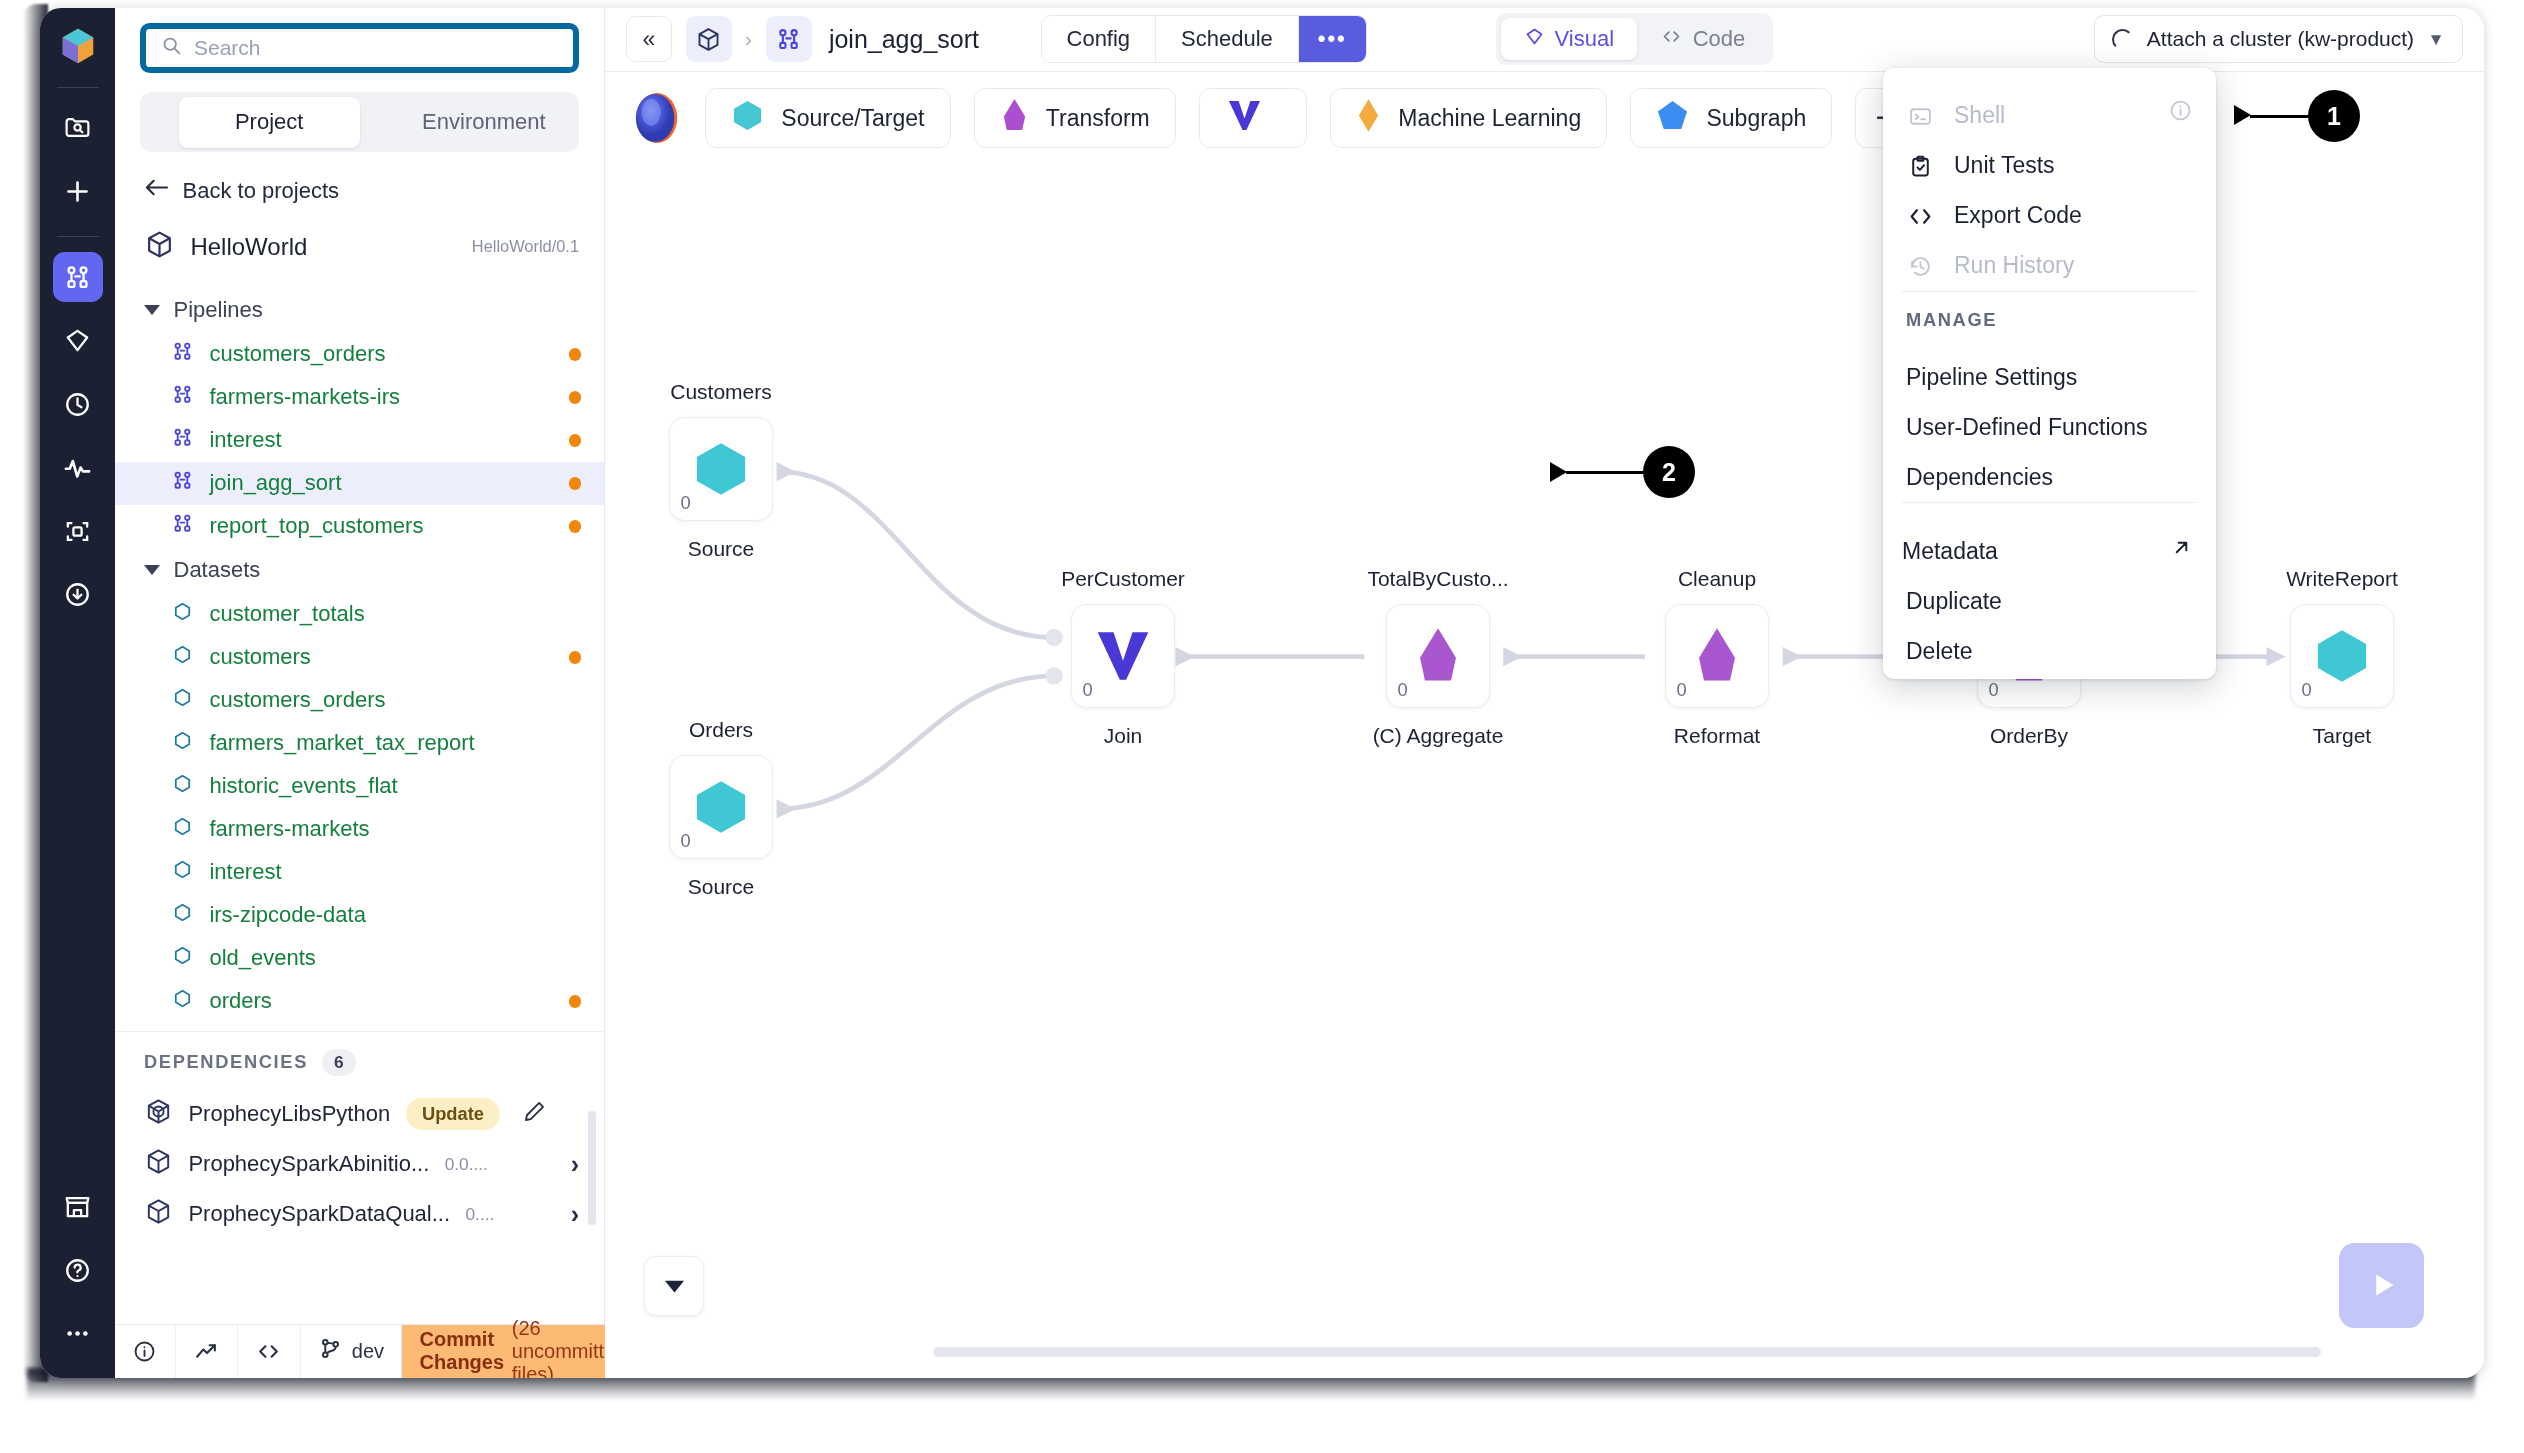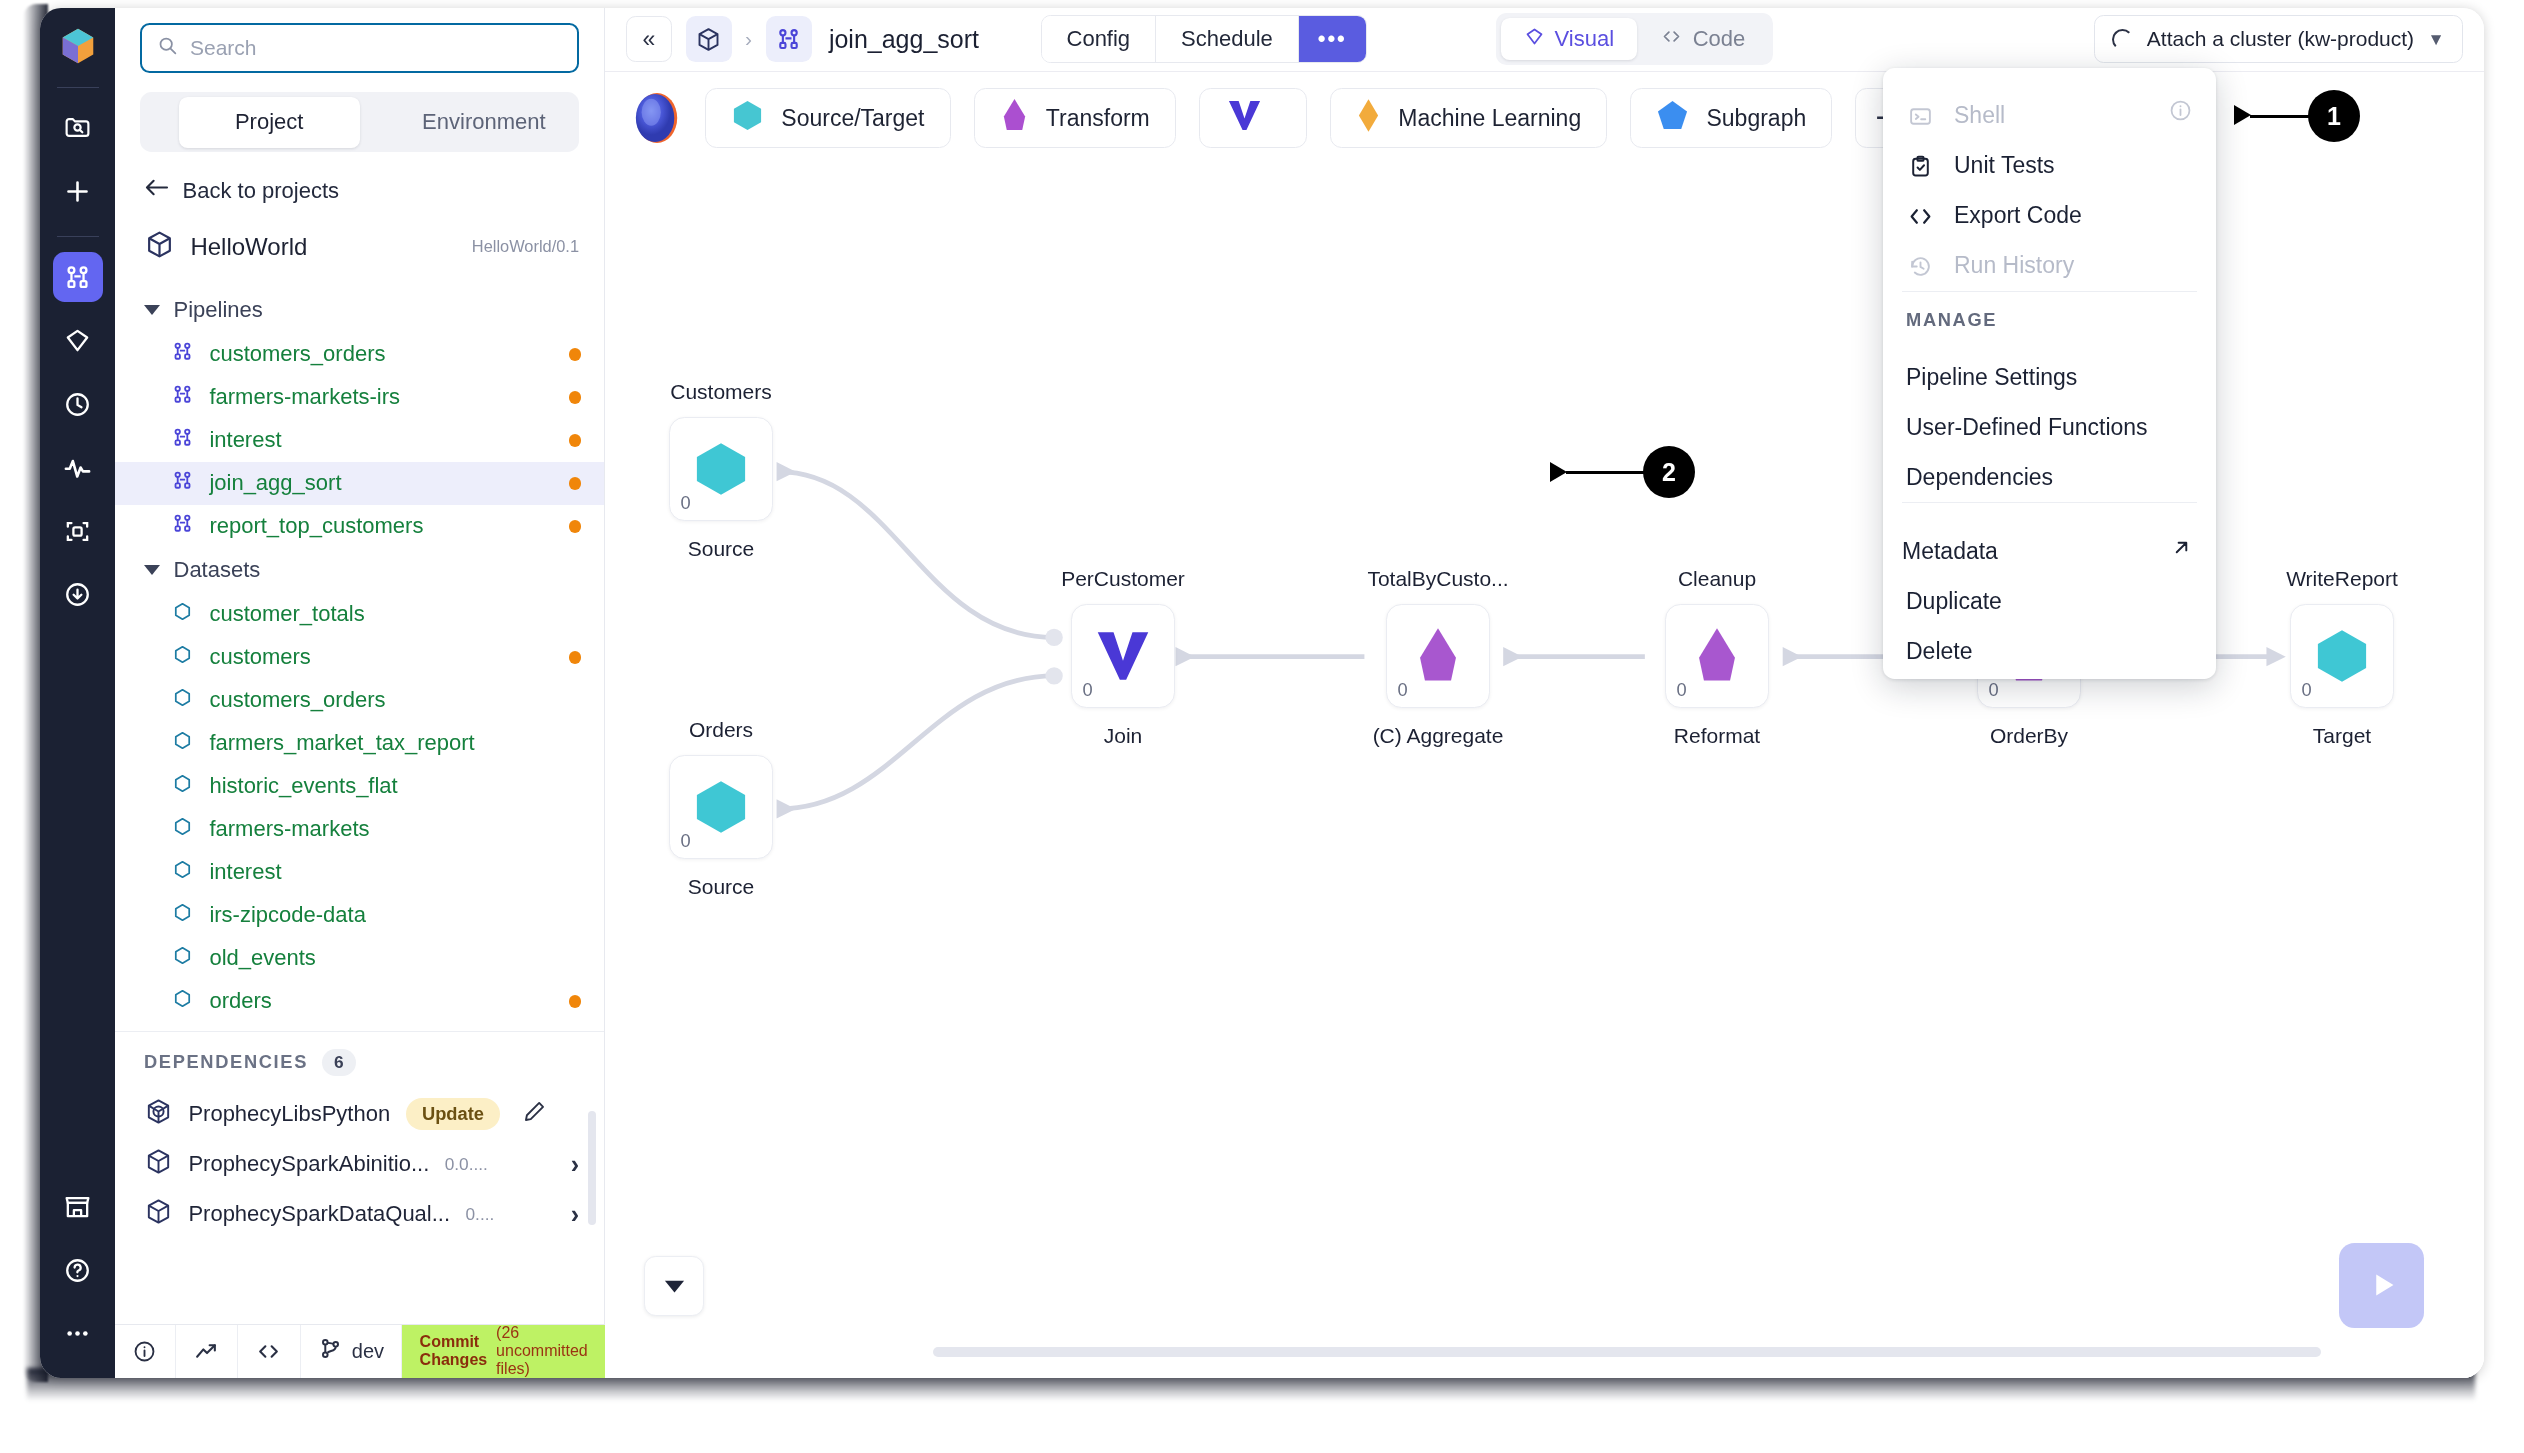--- a/index.html
+++ b/index.html
@@ -57,21 +57,21 @@
   
   #left-panel {
     width: 490px; flex: 0 0 490px;
     background: #ffffff;
     border-right: 1px solid #e7e9ef;
     display: flex; flex-direction: column;
     position: relative;
   }
   .search-wrap { padding: 15.4px 25px 5.8px 25px; }
   .search-box {
-    height: 50px; border: 2px solid #0369a1; border-radius: 9.6px;
+    height: 50px; border: 6px solid #0369a1; border-radius: 9.6px;
     display: flex; align-items: center; gap: 11.6px; padding: 0 15.4px;
     color: #9aa1b2; font-size: 21px;
   }
   .seg-wrap { padding: 13.5px 25px 0 25px; }
   .seg {
     background: #f1f2f6; border-radius: 11.6px; padding: 4.8px;
     display: flex; height: 60px;
   }
   .seg-btn {
     flex: 1 1 50%; border-radius: 8.7px; display: flex; align-items: center; justify-content: center;
@@ -127,22 +127,22 @@
   .dep-scroll { position:absolute; right: 7.7px; top: 79px; width: 8.7px; height: 114px; background:#e4e6ee; border-radius: 5.8px; }
 
   
   #statusbar {
     position: absolute; left: 0; bottom: 0; width: 490px; height: 54px;
     background: #ffffff; border-top: 1px solid #e7e9ef;
     display: flex; align-items: stretch; font-size: 20px;
   }
   .sb-cell { display:flex; align-items:center; justify-content:center; padding: 0 17.3px; border-right: 1px solid #eceef3; color:#2a3044; gap: 8.7px;}
   .sb-commit {
-    background: #bef264; color: #9a3412; display: flex; align-items: center; padding: 0 17.3px; gap: 7.7px;
-    font-size: 16px; flex: 1 1 auto;
+    background: #fdba74; color: #9a3412; display: flex; align-items: center; padding: 0 17.3px; gap: 7.7px;
+    font-size: 20px; flex: 1 1 auto;
   }
   .sb-commit b { color: #8a2d0c; font-weight: 700; }
 
   
   #main { flex: 1 1 auto; display: flex; flex-direction: column; background: #ffffff; position: relative; }
 
   #topbar {
     height: 64px; flex: 0 0 64px; display: flex; align-items: center;
     border-bottom: 1px solid #ececf2; padding: 0 21px; gap: 13.5px; position: relative; z-index: 30;
   }

